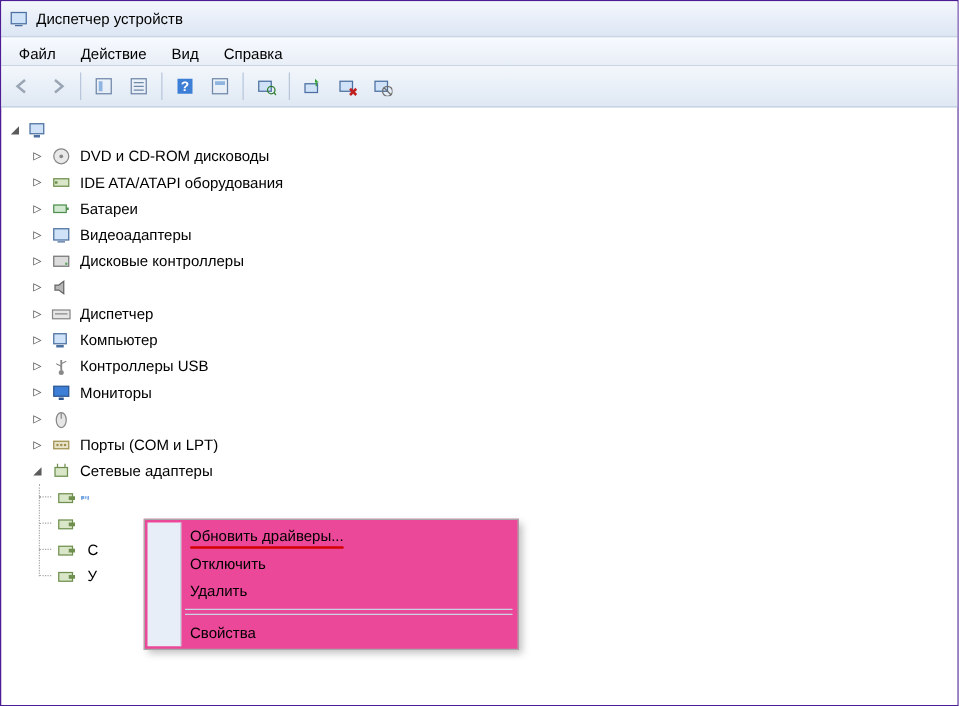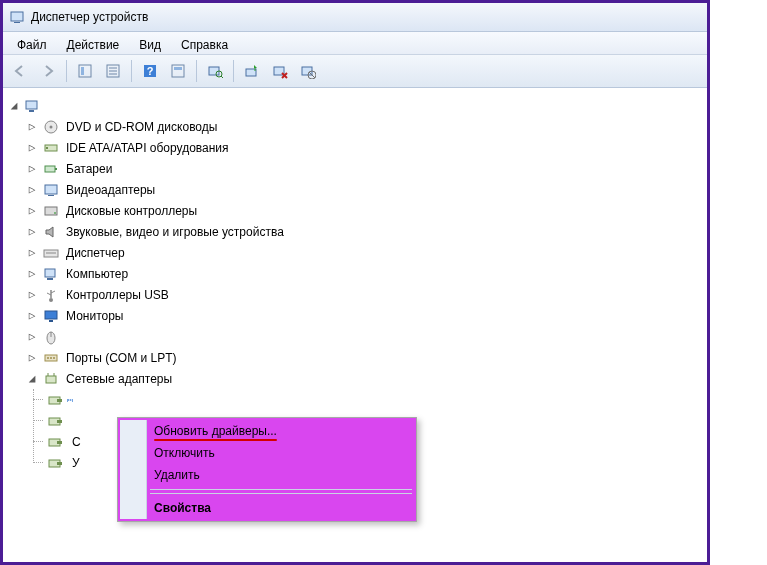--- a/index.html
+++ b/index.html
@@ -1,39 +1,39 @@
 <!DOCTYPE html>
 <html><head>
 <meta charset="utf-8">
 <style>
   html,body{margin:0;padding:0;font-family:"Segoe UI",Tahoma,sans-serif;font-size:12px;color:#000;background:#fff}
-  .window{width:710px;height:565px;border:3px solid #4c1d95;box-sizing:border-box;position:relative;background:#fff;overflow:hidden}
+  .window{width:767px;height:565px;border:1px solid #4c1d95;box-sizing:border-box;position:relative;background:#fff;overflow:hidden}
   .titlebar{height:28px;background:linear-gradient(#f4f7fc,#dce6f4);display:flex;align-items:center;padding:0 6px;border-bottom:1px solid #b8c7db}
   .titlebar .ticon{width:16px;height:16px;margin-right:6px;display:flex;align-items:center;justify-content:center}
   .titlebar .ttxt{font-size:12px;color:#000}
   .menubar{height:22px;background:linear-gradient(#f7fafe,#e8eef7);display:flex;align-items:flex-end;padding:0 4px;border-bottom:1px solid #c9d4e3}
   .menubar span{padding:2px 10px;cursor:default}
   .toolbar{height:32px;background:linear-gradient(#f3f7fc,#dfe8f3);display:flex;align-items:center;padding:0 4px;border-bottom:1px solid #b8c7db;gap:2px}
   .tbtn{width:24px;height:24px;display:flex;align-items:center;justify-content:center;border:1px solid transparent;border-radius:2px}
   .tsep{width:1px;height:22px;background:#b8c7db;margin:0 3px}
   .content{position:absolute;top:84px;left:0;right:0;bottom:0;overflow:auto;padding:8px 4px}
   .tree{list-style:none;margin:0;padding:0}
   .tree ul{list-style:none;margin:0;padding:0 0 0 18px}
   .node{display:flex;align-items:center;height:21px;white-space:nowrap}
   .tw{width:14px;height:14px;display:flex;align-items:center;justify-content:center;font-size:11px;color:#5b5b5b;cursor:default;font-family:Consolas,monospace}
   .nicon{width:16px;height:16px;margin:0 4px;display:flex;align-items:center;justify-content:center;flex-shrink:0}
   .lbl{padding:1px 3px}
   .lbl.sel{background:#cfe3ff;border:1px dotted #7aa7e0;padding:0 2px}
   .underline-red{position:relative}
   .underline-red::after{content:"";position:absolute;left:0;right:0;bottom:-3px;height:2px;background:#d40000;border-radius:1px}
-  .ctxmenu{position:absolute;left:114px;top:414px;width:294px;background:#d946ef;border:1px solid #a7a7a7;box-shadow:3px 3px 6px rgba(0,0,0,.25);padding:2px}
+  .ctxmenu{position:absolute;left:114px;top:414px;width:294px;background:#ec4899;border:1px solid #a7a7a7;box-shadow:3px 3px 6px rgba(0,0,0,.25);padding:2px}
   .ctxmenu .gutter{position:absolute;left:2px;top:2px;bottom:2px;width:26px;background:#e8eef7;border-right:1px solid #c9d4e3}
   .mitem{position:relative;height:22px;display:flex;align-items:center;padding-left:34px;font-size:12px;cursor:default}
   .msep{height:1px;background:#c9d4e3;margin:3px 2px 3px 30px}
-  .bold{font-weight:bold}
+  .bold{font-weight:normal}
   
   .children{position:relative}
   .children::before{content:"";position:absolute;left:8px;top:0;bottom:10px;border-left:1px dotted #a9a9a9}
   .children .node{position:relative}
   .children .node::before{content:"";position:absolute;left:-10px;top:10px;width:10px;border-top:1px dotted #a9a9a9}
   svg{display:block}
 </style>
 </head>
 <body>
 
@@ -202,21 +202,20 @@
               </div>
             </li>
             <li>
               <div class="node">
                 <span class="tw">▷</span>
                 <span class="nicon">
                   <svg width="16" height="16">
                     <path d="M3 6 L6 6 L10 3 L10 13 L6 10 L3 10 Z" fill="#b7b7b7" stroke="#666"></path>
                   </svg>
                 </span>
-                <span class="lbl">Звуковые, видео и игровые устройства</span>
               </div>
             </li>
             <li>
               <div class="node">
                 <span class="tw">▷</span>
                 <span class="nicon">
                   <svg width="16" height="16">
                     <rect x="1" y="5" width="14" height="7" fill="#e6e6e6" stroke="#888"></rect>
                     <line x1="3" y1="8" x2="13" y2="8" stroke="#888"></line>
                   </svg>

